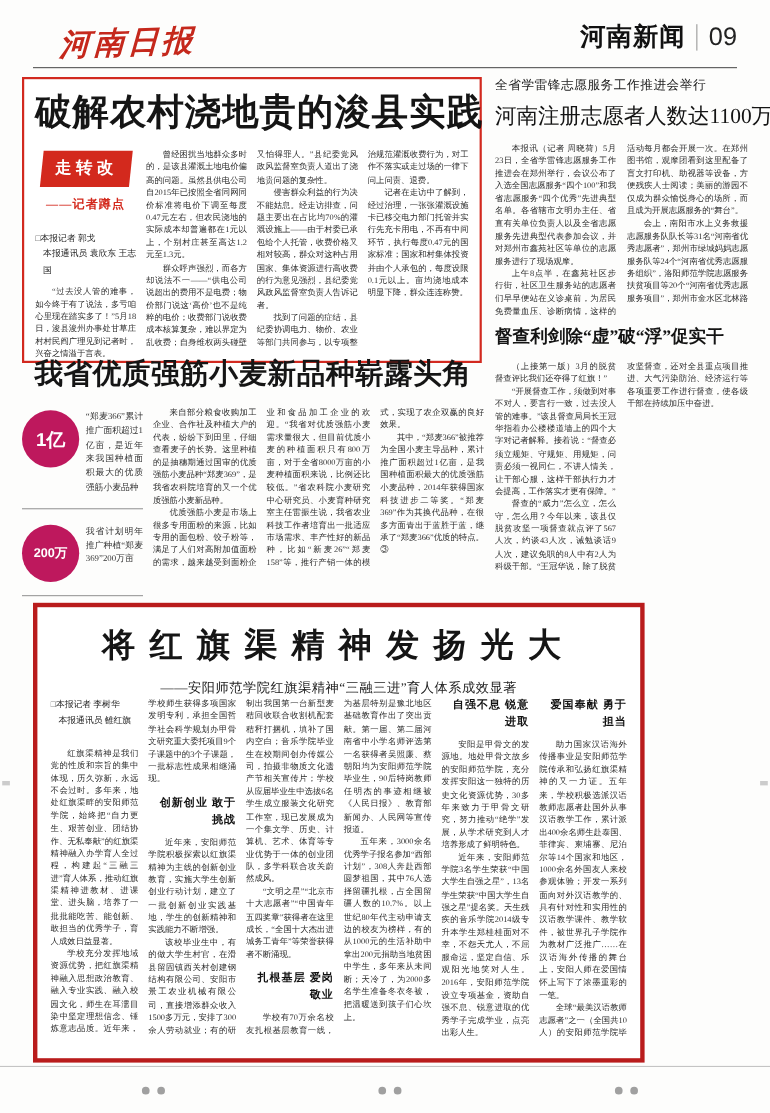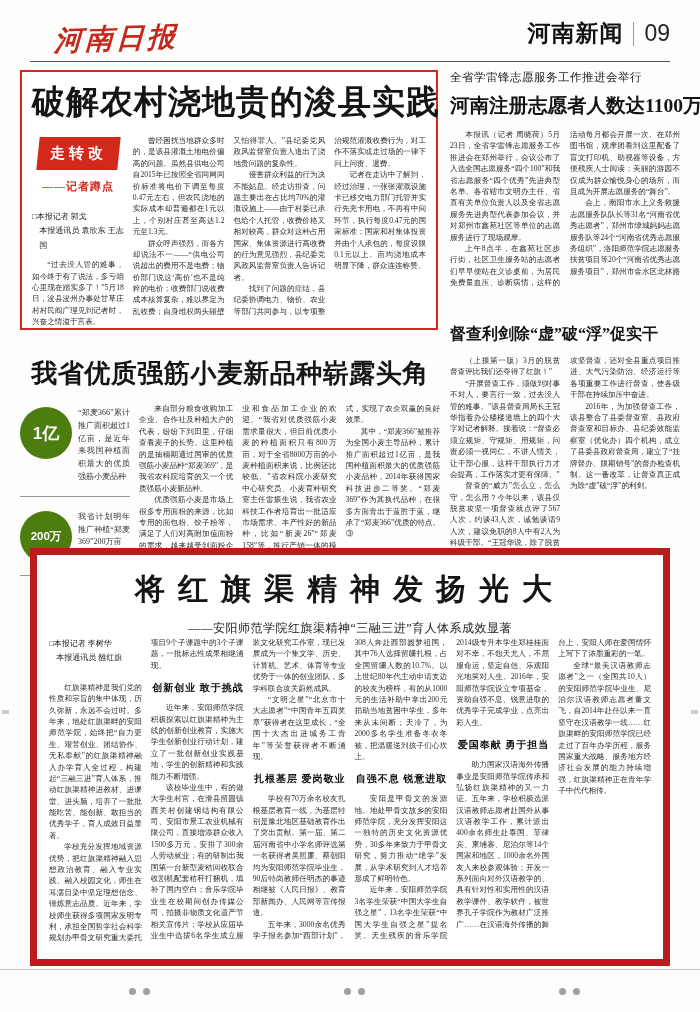--- a/index.html
+++ b/index.html
@@ -28,43 +28,43 @@
   .jx-title{font-size:33px;font-weight:bold;text-align:center;letter-spacing:1px;margin:3px 0 10px;color:#151515;white-space:nowrap;}
   .jx-body{column-count:4;column-gap:9px;height:193px;}
   .lead-block{break-inside:avoid;margin-bottom:6px;}
   .badge-zzg{background:#d3291d;color:#fff;font-weight:bold;font-size:15px;text-align:center;padding:5px 0;width:88%;margin:2px auto 0;transform:skewX(-6deg);}
   .badge-zzg span{display:inline-block;transform:skewX(6deg);letter-spacing:4px;}
   .badge-sub{color:#d3291d;font-weight:bold;font-size:11px;text-align:center;margin:8px 0 16px;letter-spacing:1px;}
 
   
   .vol{left:450px;top:70px;width:230px;}
   .vol-kicker{font-size:11.5px;color:#222;margin:0 0 7px;letter-spacing:0.5px;}
-  .vol-title{font-size:19.5px;font-weight:bold;color:#141414;margin:0 0 10px;white-space:nowrap;}
+  .vol-title{font-size:19.5px;font-weight:normal;color:#141414;margin:0 0 10px;white-space:nowrap;}
   .vol-body{column-count:2;column-gap:10px;height:164px;}
 
   
-  .ducha{left:450px;top:324px;width:230px;}
+  .ducha{left:450px;top:296px;width:230px;}
   .ducha-title{font-size:16px;font-weight:bold;color:#141414;margin:0 0 10px;white-space:nowrap;}
   .ducha-body{column-count:2;column-gap:10px;height:198px;}
 
   
-  .wheat{left:20px;top:356px;width:420px;}
+  .wheat{left:20px;top:322px;width:420px;}
   .wheat-title{font-size:26px;font-weight:bold;text-align:center;color:#151515;margin:0 0 12px;white-space:nowrap;letter-spacing:0.5px;}
   .wheat-row{display:flex;}
   .stat-col{width:110px;flex:0 0 110px;margin-right:9px;}
   .stat-item{display:flex;align-items:flex-start;gap:6px;padding:4px 0 12px;border-bottom:1px solid #999;}
   .stat-item + .stat-item{margin-top:10px;}
-  .stat-circle{width:52px;height:52px;flex:0 0 52px;border-radius:50%;background:#4d7c0f;color:#fff;display:flex;align-items:center;justify-content:center;font-weight:bold;font-family:"Liberation Sans",sans-serif;}
+  .stat-circle{width:52px;height:52px;flex:0 0 52px;border-radius:50%;background:#be185d;color:#fff;display:flex;align-items:center;justify-content:center;font-weight:bold;font-family:"Liberation Sans",sans-serif;}
   .stat-circle.c1{font-size:17px;}
   .stat-circle.c2{font-size:11.5px;}
   .stat-desc{font-size:8px;line-height:1.6;color:#333;text-align:justify;}
   .wheat-body{flex:1;column-count:3;column-gap:9px;height:152px;}
 
   
-  .bottom-box{left:30px;top:548px;width:640px;height:418px;border:7px solid #b91c1c;box-sizing:border-box;padding:8px 12px;background:#fff;}
+  .bottom-box{left:30px;top:548px;width:556px;height:418px;border:4px solid #b91c1c;box-sizing:border-box;padding:8px 12px;background:#fff;}
   .hq-title{font-size:30px;font-weight:bold;text-align:center;letter-spacing:13px;color:#151515;margin:6px 0 10px;white-space:nowrap;}
   .hq-sub{font-size:12px;text-align:center;color:#222;margin:0 0 0;letter-spacing:0.5px;}
   .hq-body{column-count:6;column-gap:9px;height:312px;}
   .hq-byline{margin-bottom:16px;}
 
   
   .foot-rule{left:0;top:969px;width:700px;height:1px;background:#c4c4c4;}
   .dots{position:absolute;top:988px;display:flex;gap:7px;}
   .dot{width:7px;height:7px;border-radius:50%;background:#a0a0a0;}
   .side-mark{background:#cccccc;width:7px;height:4px;}
@@ -111,21 +111,20 @@
       <p class="para">会上，南阳市水上义务救援志愿服务队队长等31名“河南省优秀志愿者”，郑州市绿城妈妈志愿服务队等24个“河南省优秀志愿服务组织”，洛阳师范学院志愿服务扶贫项目等20个“河南省优秀志愿服务项目”，郑州市金水区北林路街道鑫苑社区等20个“河南省优秀志愿服务社区”受到表彰。</p>
     </div>
 </div>
 
 <div class="abs ducha">
   <h2 class="ducha-title">督查利剑除“虚”破“浮”促实干</h2>
   <div class="ducha-body body-text">
       <p class="para">（上接第一版）3月的脱贫督查评比我们还夺得了红旗！”</p>
       <p class="para">“开展督查工作，须做到对事不对人，要言行一致，过去没人管的难事。”该县督查局局长王冠华指着办公楼楼道墙上的四个大字对记者解释。接着说：“督查必须立规矩、守规矩、用规矩，问责必须一视同仁，不讲人情关，让干部心服，这样干部执行力才会提高，工作落实才更有保障。”</p>
       <p class="para">督查的“威力”怎么立，怎么守，怎么用？今年以来，该县仅脱贫攻坚一项督查就点评了567人次，约谈43人次，诫勉谈话9人次，建议免职的8人中有2人为科级干部。“王冠华说，除了脱贫攻坚督查，还对全县重点项目推进、大气污染防治、经济运行等各项重要工作进行督查，使各级干部在持续加压中奋进。</p>
-      <p class="para">2016年，为加强督查工作，该县整合了县委督查室、县政府督查室和目标办、县纪委效能监察室（优化办）四个机构，成立了县委县政府督查局，建立了“挂牌督办、限期销号”的督办检查机制。这一番改革，让督查真正成为除“虚”破“浮”的利剑。</p>
     </div>
 </div>
 
 <div class="abs wheat">
   <h2 class="wheat-title">我省优质强筋小麦新品种崭露头角</h2>
   <div class="wheat-row">
     <div class="stat-col">
       <div class="stat-item">
         <div class="stat-circle c1">1亿</div>
         <div class="stat-desc">“郑麦366”累计推广面积超过1亿亩，是近年来我国种植面积最大的优质强筋小麦品种</div>

